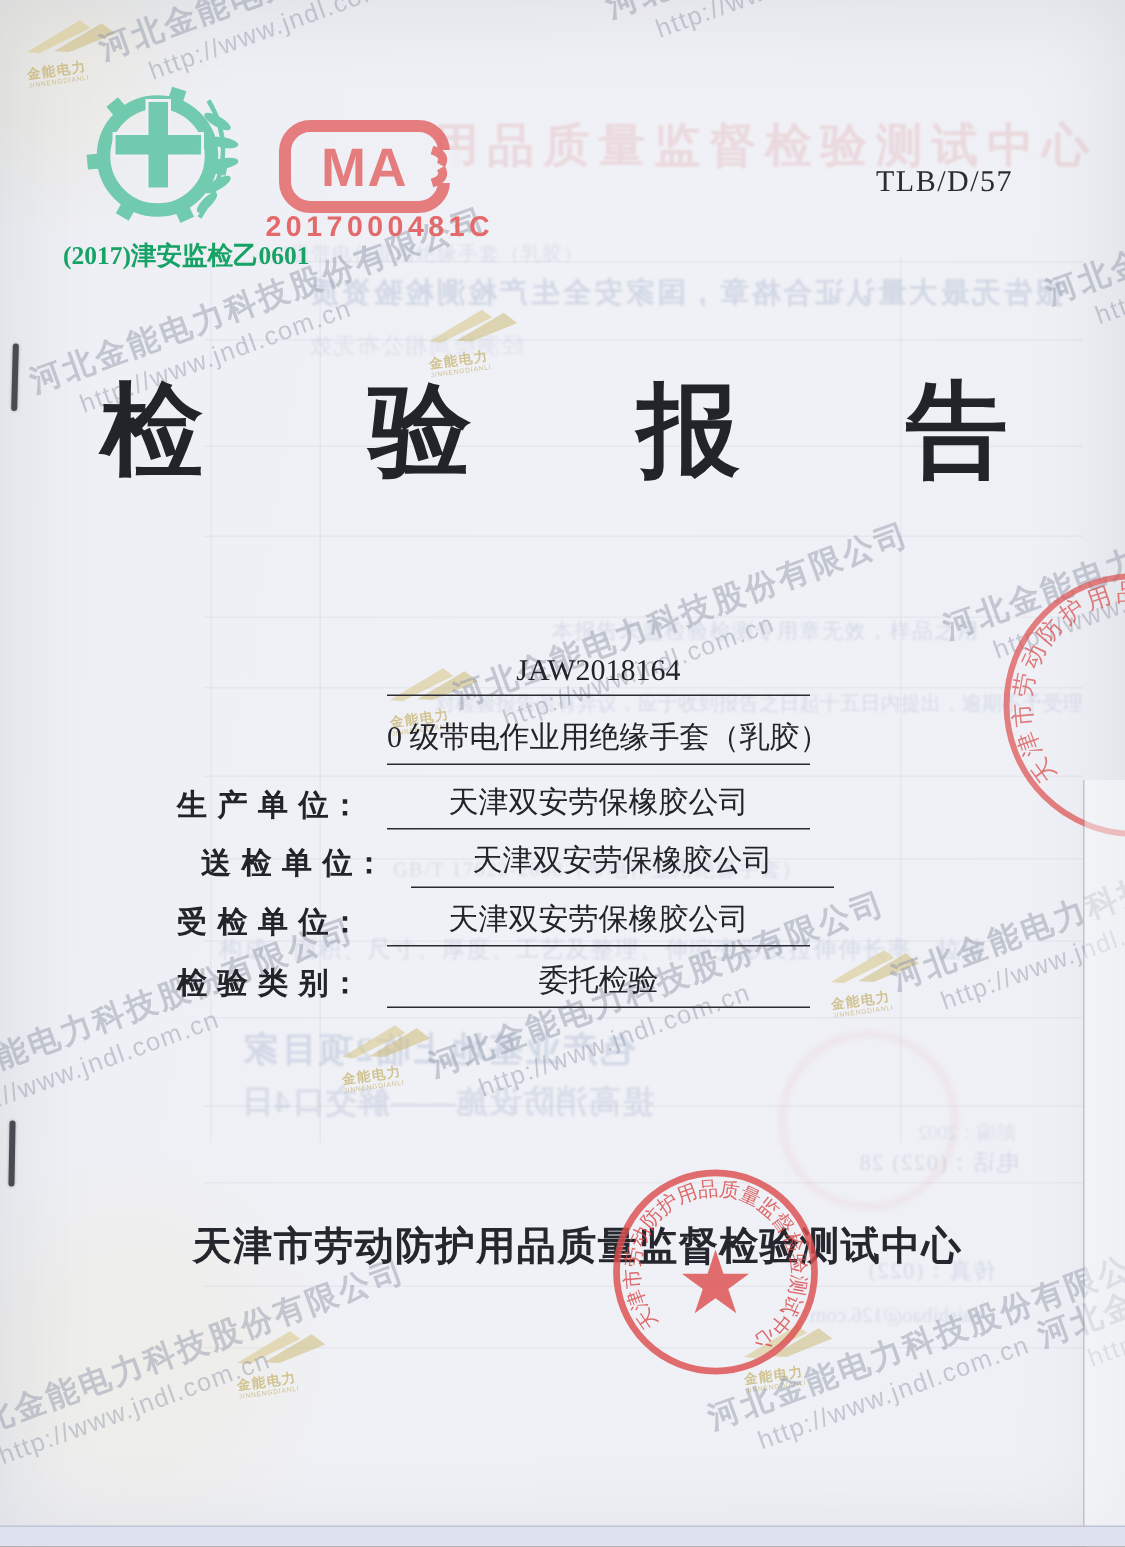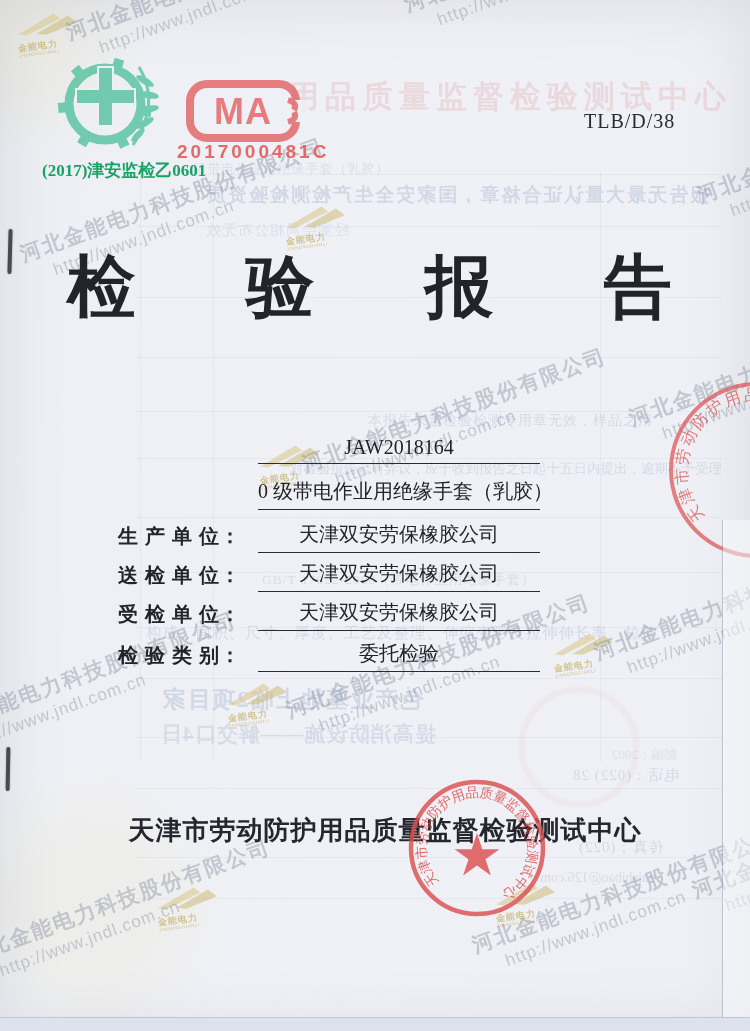--- a/index.html
+++ b/index.html
@@ -43,21 +43,21 @@
          color:#23232a;letter-spacing:46px;text-indent:46px;
          font-family:"Liberation Sans", sans-serif;white-space:nowrap;}
   
   .field-row{position:absolute;left:118px;width:430px;height:30px;}
   .f-label{position:absolute;left:0;top:0;font-size:20px;font-weight:bold;color:#23232a;
            letter-spacing:1px;white-space:nowrap;}
   .f-value{position:absolute;left:140px;top:-2px;width:282px;text-align:center;
            font-size:20px;color:#23232a;border-bottom:1.6px solid #2a2a30;
            padding-bottom:4px;white-space:nowrap;}
   .fr0{top:438px;} .fr1{top:480px;} .fr2{top:523px;}
-  .fr3{top:562px;} .fr4{top:601px;} .fr5{top:642px;}
+  .fr3{top:562px;margin-left:16px;} .fr4{top:601px;} .fr5{top:642px;}
   
   #footer-org{left:0;top:813px;width:770px;text-align:center;font-size:26px;font-weight:bold;
               color:#26262e;letter-spacing:1px;font-family:"Liberation Sans", sans-serif;}
   
   .stampsvg{position:absolute;pointer-events:none;}
   #ghost-stamp{left:520px;top:688px;width:112px;height:112px;border-radius:50%;
                border:3px solid rgba(225,120,125,.14);filter:blur(2px);}
   
   .staple{position:absolute;width:4px;background:#474c54;border-radius:2px;box-shadow:0 0 2px rgba(0,0,0,.3);}
   #staple-top{left:8px;top:229px;height:45px;transform:rotate(1.5deg);}
@@ -209,21 +209,21 @@
   <div class="abs" id="seal-caption">(2017)津安监检乙0601</div>
 
   <svg class="abs stampsvg" style="left:184px;top:79px;" width="122" height="66" viewBox="0 0 122 66" opacity="0.85">
     <rect x="6" y="5" width="106" height="54" rx="17" fill="none" stroke="#e4696b" stroke-width="8"></rect>
     <rect x="104" y="21" width="18" height="22" fill="#f0f1f6" stroke="none"></rect>
     <path d="M104,21 q10,3 6,10 M104,43 q10,-3 6,-10" fill="none" stroke="#e4696b" stroke-width="6"></path>
     <text x="59" y="45" text-anchor="middle" font-size="36" font-weight="bold" font-family="Liberation Sans, sans-serif" fill="#e4696b" letter-spacing="1">MA</text>
   </svg>
   <div class="abs" id="cma-number">2017000481C</div>
 
-  <div class="abs" id="doc-code">TLB/D/38</div>
+  <div class="abs" id="doc-code">TLB/D/57</div>
 
   <div class="abs" id="title">检 验 报 告</div>
 
   <div class="field-row fr0">
     <span class="f-value">JAW2018164</span>
   </div>
   <div class="field-row fr1">
     <span class="f-value">0 级带电作业用绝缘手套（乳胶）</span>
   </div>
   <div class="field-row fr2">

